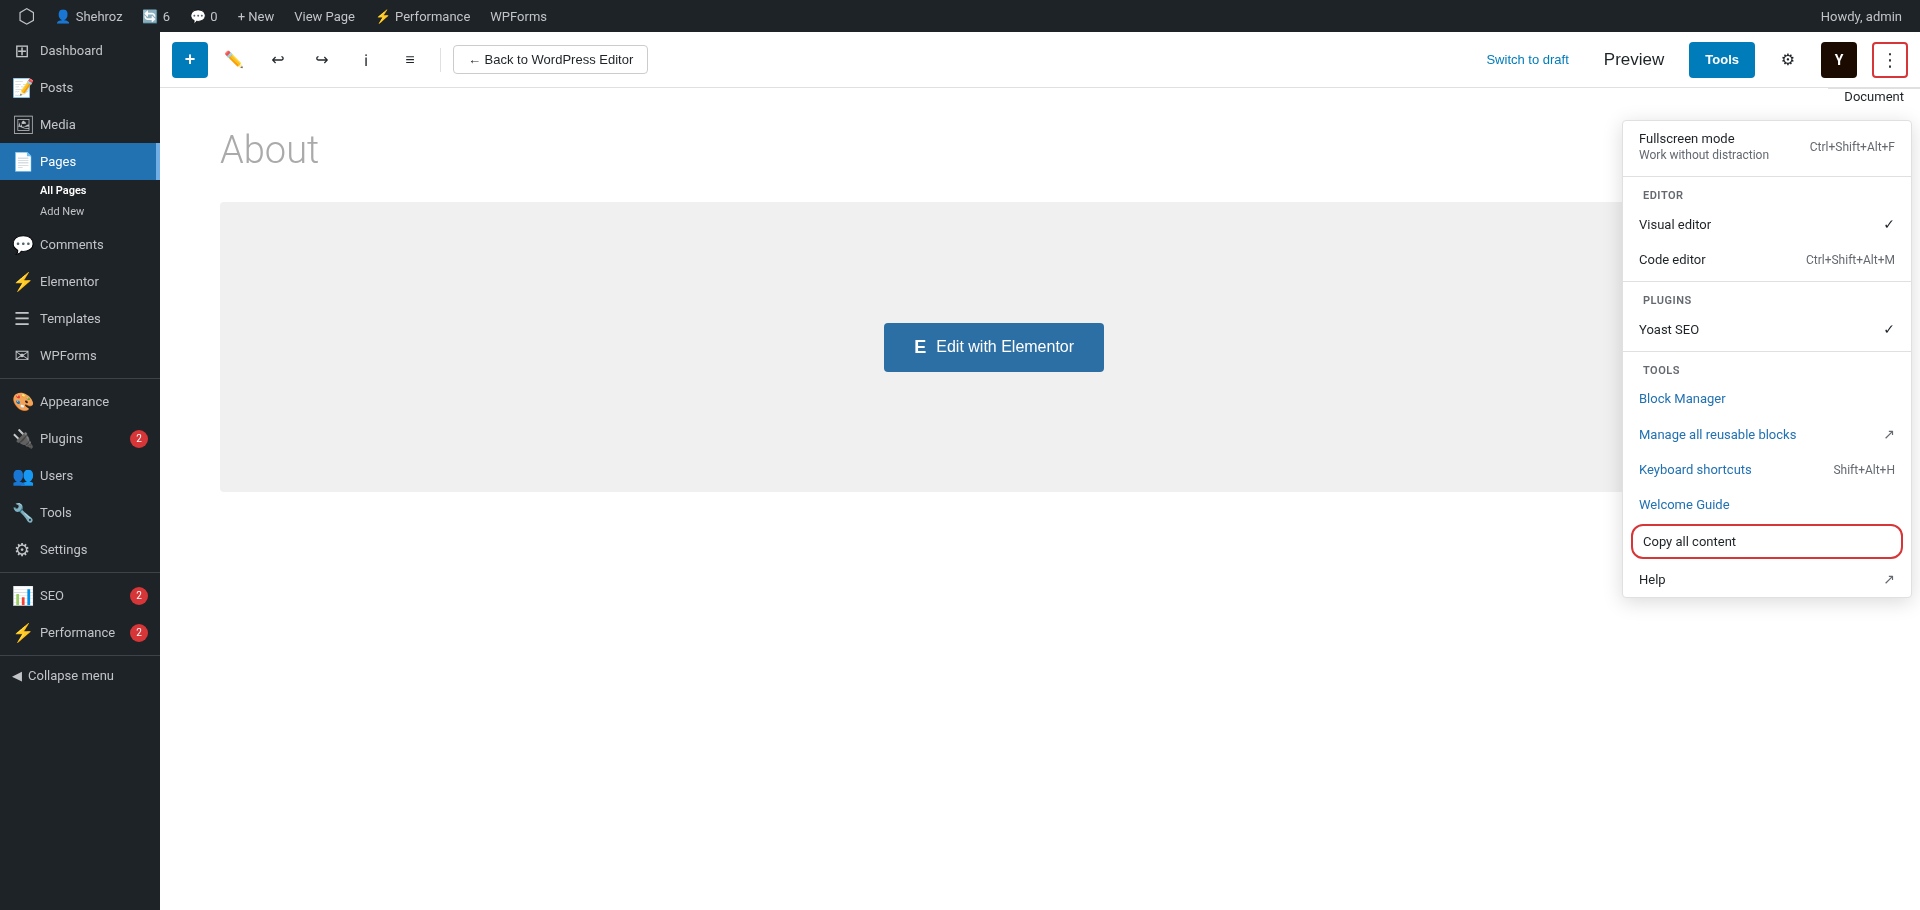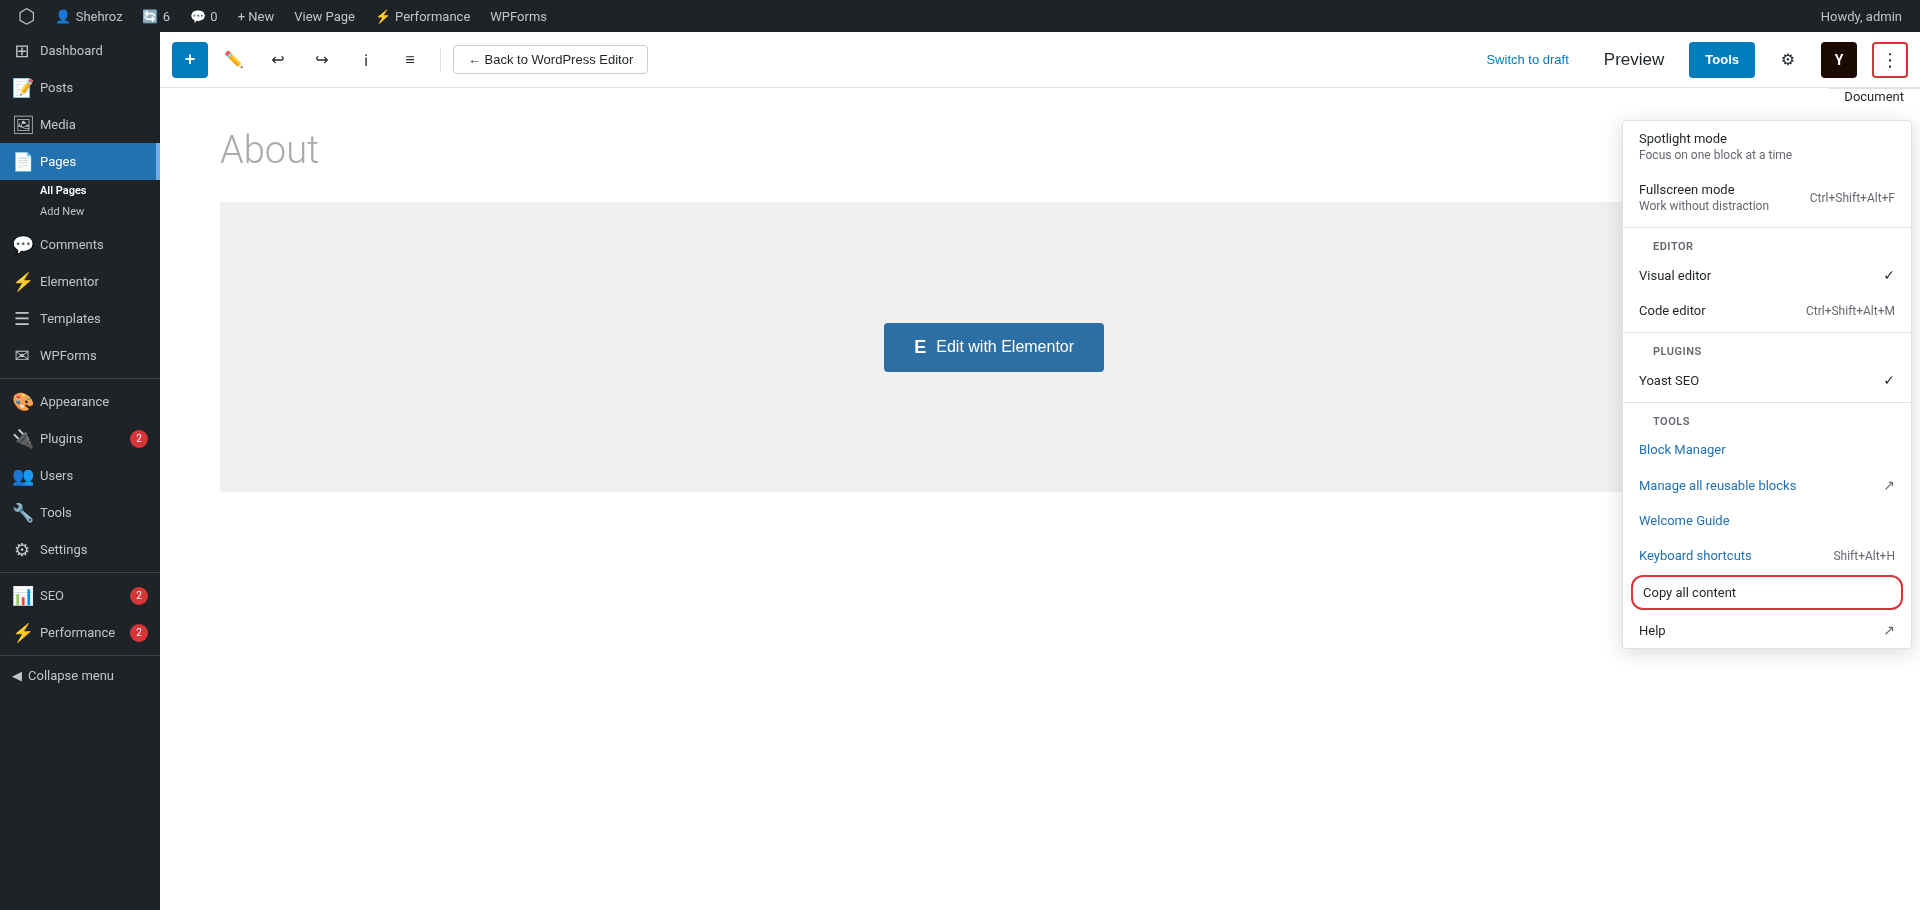--- a/index.html
+++ b/index.html
@@ -239,27 +239,26 @@
       align-items: center;
       justify-content: space-between;
     }
     .dropdown-item-content { flex: 1; }
     .dropdown-item-title { color: #1d2327; font-weight: 400; }
     .dropdown-item-title.link { color: #2271b1; }
     .dropdown-item-subtitle { color: #646970; font-size: 12px; margin-top: 2px; }
     .dropdown-item-shortcut { color: #646970; font-size: 12px; white-space: nowrap; margin-left: 10px; }
     .dropdown-item-check { color: #1d2327; font-size: 14px; margin-left: 10px; }
     .dropdown-section-label {
-      padding: 8px 6px 4px;
+      padding: 8px 20px 4px;
       font-size: 11px;
       font-weight: 600;
       color: #646970;
       text-transform: uppercase;
       letter-spacing: 0.5px;
-      margin-left: 24px;
     }
     .dropdown-divider { height: 1px; background: #e0e0e0; margin: 4px 0; }
     .dropdown-item-external { color: #646970; font-size: 14px; }
 
     
     .sidebar::-webkit-scrollbar { width: 4px; }
     .sidebar::-webkit-scrollbar-thumb { background: #3c434a; }
 
     .editor-wrapper {
       flex: 1;
@@ -448,26 +447,20 @@
       </div>
 
       <div class="editor-footer">
         <span>Document</span>
       </div>
     </div>
 
     <div class="dropdown-panel">
       <div style="position:relative;">
 
-        <div class="dropdown-item">
-          <div class="dropdown-item-content">
-            <div class="dropdown-item-title">Spotlight mode</div>
-            <div class="dropdown-item-subtitle">Focus on one block at a time</div>
-          </div>
-        </div>
 
         <div class="dropdown-item">
           <div class="dropdown-item-content">
             <div class="dropdown-item-title">Fullscreen mode</div>
             <div class="dropdown-item-subtitle">Work without distraction</div>
           </div>
           <span class="dropdown-item-shortcut">Ctrl+Shift+Alt+F</span>
         </div>
 
         <div class="dropdown-divider"></div>
@@ -511,28 +504,28 @@
           </div>
         </div>
         <div class="dropdown-item">
           <div class="dropdown-item-content">
             <div class="dropdown-item-title link">Manage all reusable blocks</div>
           </div>
           <span class="dropdown-item-external">↗</span>
         </div>
         <div class="dropdown-item">
           <div class="dropdown-item-content">
+            <div class="dropdown-item-title link">Keyboard shortcuts</div>
+          </div>
+          <span class="dropdown-item-shortcut">Shift+Alt+H</span>
+        </div>
+        <div class="dropdown-item">
+          <div class="dropdown-item-content">
             <div class="dropdown-item-title link">Welcome Guide</div>
           </div>
-        </div>
-        <div class="dropdown-item">
-          <div class="dropdown-item-content">
-            <div class="dropdown-item-title link">Keyboard shortcuts</div>
-          </div>
-          <span class="dropdown-item-shortcut">Shift+Alt+H</span>
         </div>
 
         <div style="padding: 2px 8px;">
           <div class="dropdown-item" style="border: 2px solid #d63638; border-radius: 12px; padding: 8px 10px;">
             <div class="dropdown-item-content">
               <div class="dropdown-item-title">Copy all content</div>
             </div>
           </div>
         </div>
         <div class="dropdown-item">

